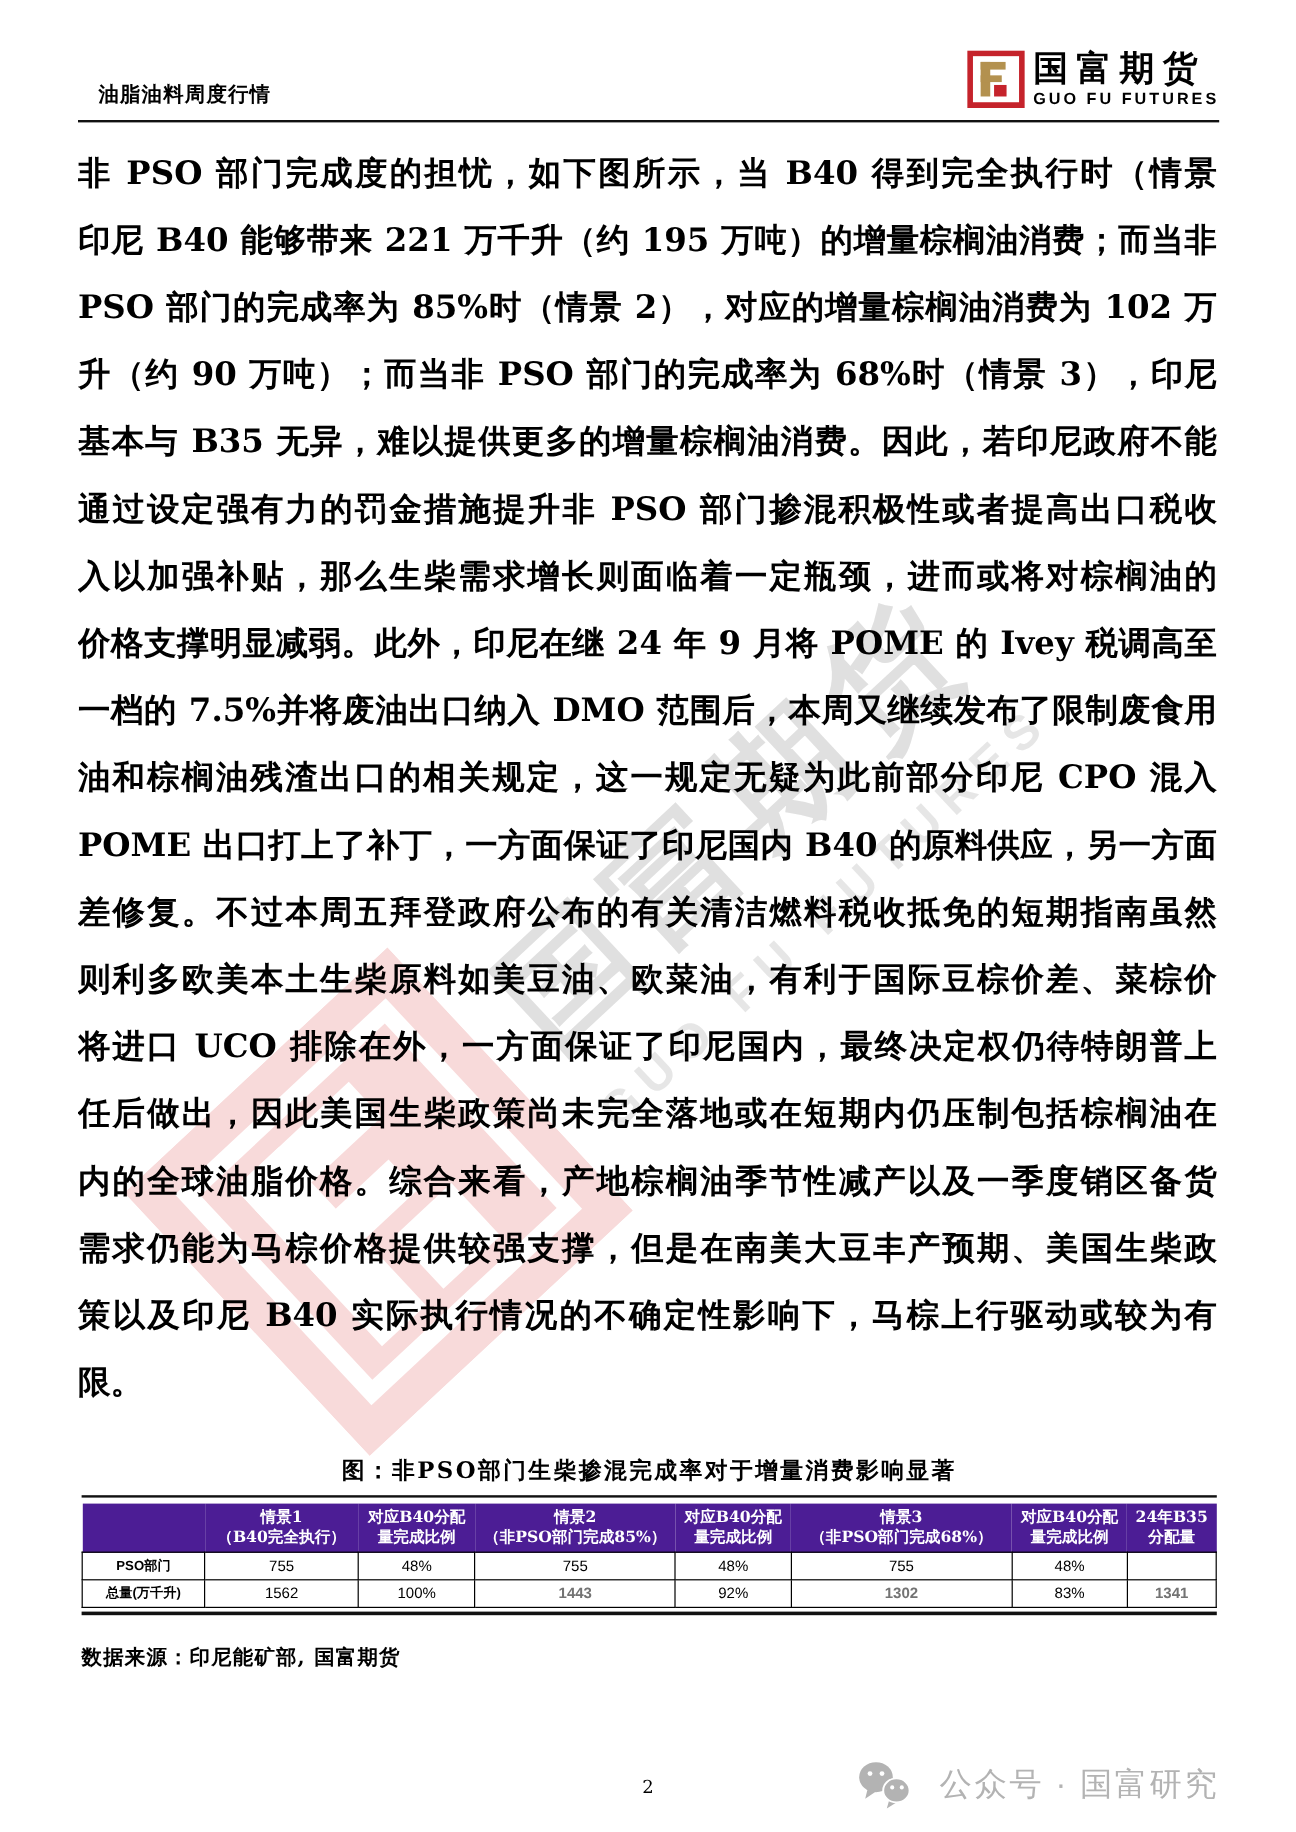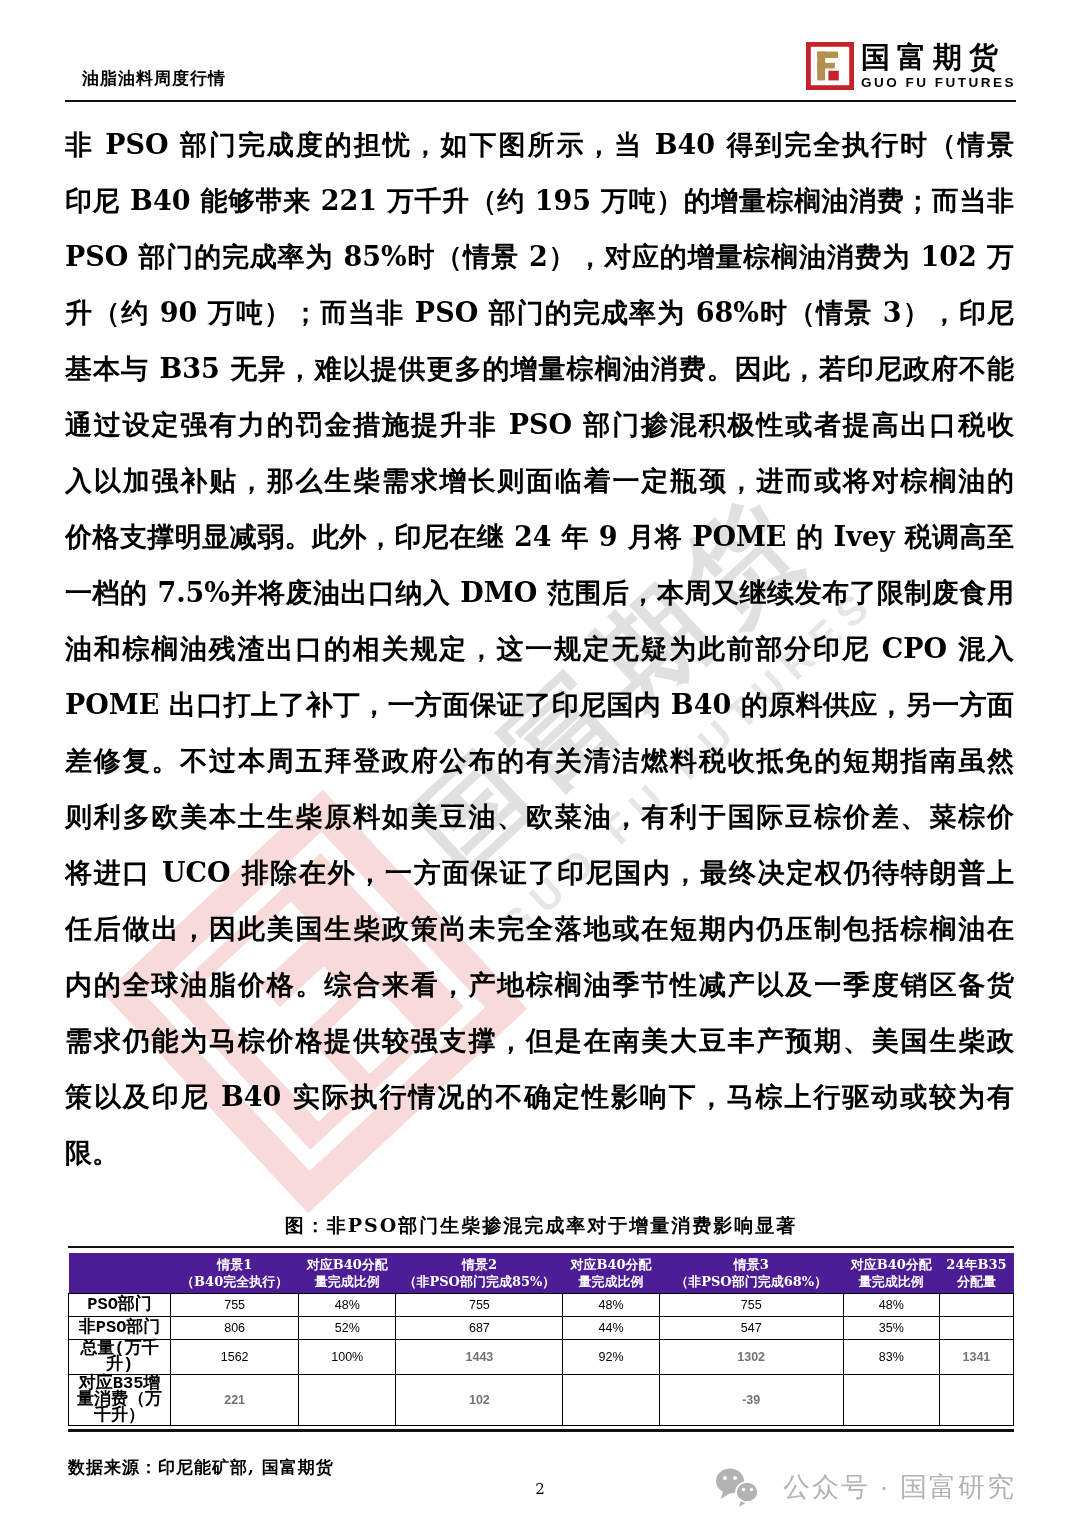--- a/index.html
+++ b/index.html
@@ -37,22 +37,22 @@
   
   .figure{position:absolute;left:68px;right:66px;top:1213px;z-index:2;}
   .fig-title{text-align:center;font-size:19px;font-weight:bold;letter-spacing:2px;margin-bottom:7px;}
   .fig-topline{height:2px;background:#111;margin-bottom:5px;}
   table.datatable{width:100%;border-collapse:collapse;table-layout:fixed;}
   table.datatable th{background:#4c1d95;color:#fff;font-weight:bold;font-size:13px;
       line-height:17px;padding:3px 1px;text-align:center;
       font-family:"DejaVu Serif","Liberation Serif",serif;}
   table.datatable td{border:1.5px solid #000;text-align:center;font-size:12.5px;
       font-family:"Liberation Sans",sans-serif;padding:1px 2px;height:20px;}
-  table.datatable td.rowlabel{font-weight:bold;font-family:Liberation Mono, monospace;
-      font-size:17px;line-height:16px;}
+  table.datatable td.rowlabel{font-weight:bold;font-family:Liberation Sans, sans-serif;
+      font-size:11px;line-height:16px;}
   table.datatable td.red{color:#737373;font-weight:bold;}
   .fig-bottomline{height:3px;background:#111;margin-top:3px;}
   .source{font-size:17px;font-weight:bold;margin-top:24px;letter-spacing:1px;}
 
   
   .page-number{position:absolute;left:0;right:0;top:1480px;text-align:center;font-size:15px;z-index:3;}
   .wechat{position:absolute;right:64px;top:1465px;display:flex;align-items:center;gap:18px;z-index:3;
           color:#b3b3b3;font-family:"Liberation Sans",sans-serif;font-size:27px;letter-spacing:2px;}
   .wechat-icon{width:52px;height:44px;display:block;}
 </style>
@@ -174,48 +174,28 @@
           <td class="rowlabel">PSO部门</td>
           <td>755</td>
           <td>48%</td>
           <td>755</td>
           <td>48%</td>
           <td>755</td>
           <td>48%</td>
           <td></td>
         </tr>
         <tr>
-          <td class="rowlabel">非PSO部门</td>
-          <td>806</td>
-          <td>52%</td>
-          <td>687</td>
-          <td>44%</td>
-          <td>547</td>
-          <td>35%</td>
-          <td></td>
-        </tr>
-        <tr>
           <td class="rowlabel">总量(万千升)</td>
           <td>1562</td>
           <td>100%</td>
           <td class="red">1443</td>
           <td>92%</td>
           <td class="red">1302</td>
           <td>83%</td>
           <td class="red">1341</td>
-        </tr>
-        <tr>
-          <td class="rowlabel">对应B35增量消费（万千升）</td>
-          <td class="red">221</td>
-          <td></td>
-          <td class="red">102</td>
-          <td></td>
-          <td class="red">-39</td>
-          <td></td>
-          <td></td>
         </tr>
       </tbody>
     </table>
 
     <div class="fig-bottomline"></div>
     <div class="source">数据来源：印尼能矿部, 国富期货</div>
   </div>
 
   <div class="page-number">2</div>
 

